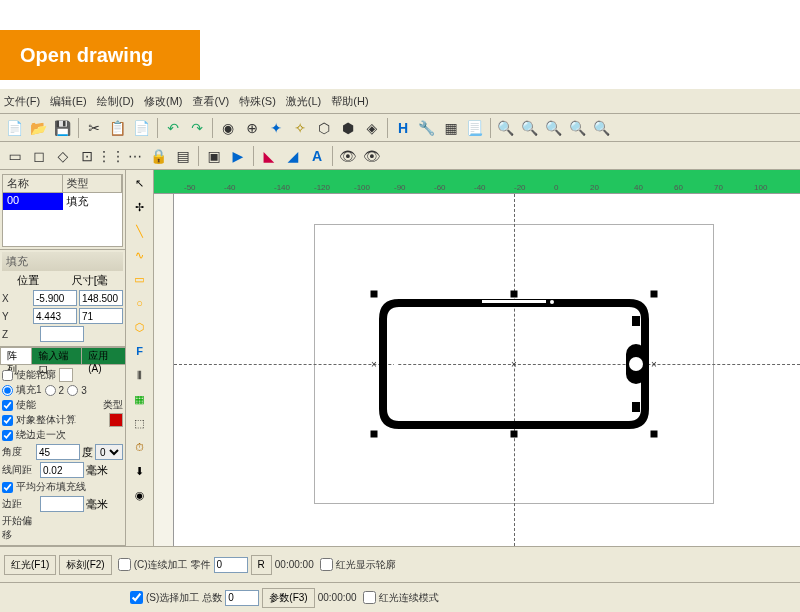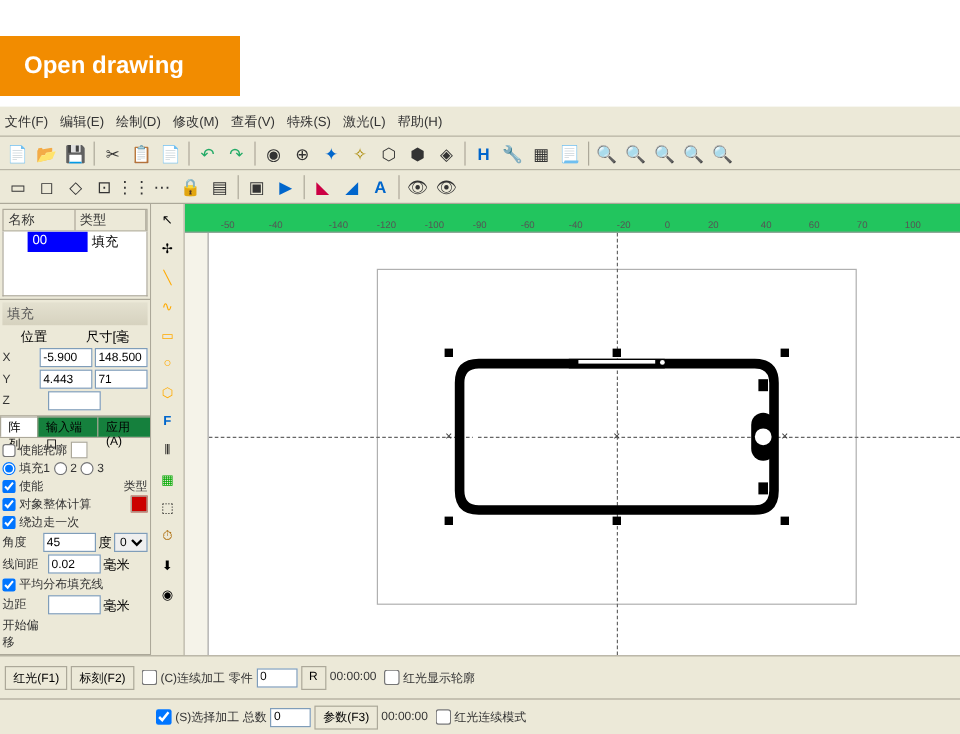--- a/index.html
+++ b/index.html
@@ -11,21 +11,21 @@
 .toolbar { background: #ece9d8; height: 28px; display: flex; align-items: center; gap: 2px; padding: 2px 4px; border-bottom: 1px solid #aca899; }
 .tbtn { width: 22px; height: 22px; border: 1px solid transparent; display: flex; align-items: center; justify-content: center; font-size: 14px; color: #333; cursor: pointer; }
 .sep { width: 1px; height: 20px; background: #aca899; margin: 0 2px; }
 .main { flex: 1; display: flex; overflow: hidden; }
 .left { width: 126px; background: #ece9d8; display: flex; flex-direction: column; border-right: 1px solid #aca899; overflow: hidden; }
 .panel { border-bottom: 1px solid #aca899; padding: 2px; }
 .panel-title { background: linear-gradient(#e4e1d0,#d6d2bf); padding: 2px 4px; font-size: 11px; color: #555; }
 .listhead { display: flex; background: #ece9d8; border: 1px solid #aca899; margin-top: 2px; }
 .listhead span { flex: 1; padding: 1px 4px; border-right: 1px solid #aca899; font-size: 11px; color: #333; }
 .listbody { height: 54px; background: #fff; border: 1px solid #aca899; border-top: none; overflow: hidden; }
-.listrow { display: flex; font-size: 11px; padding-left: 20px; }
+.listrow { display: flex; font-size: 11px; }
 .listrow span { flex: 1; padding: 1px 4px; }
 .listrow .c1 { background: #00f; color: #fff; }
 .field { display: flex; align-items: center; gap: 2px; margin: 2px 0; }
 .field label { width: 36px; font-size: 10px; color: #333; }
 .field input[type=text] { width: 44px; height: 16px; font-size: 10px; border: 1px solid #7f9db9; padding: 0 2px; }
 .tabs { display: flex; background: #ece9d8; border-bottom: 1px solid #aca899; height: 18px; }
 .tab { padding: 1px 6px; font-size: 10px; border: 1px solid #aca899; border-bottom: none; background: #fff; margin-right: -1px; cursor: pointer; }
 .tab.inactive { background: #15803d; }
 .chk { display: flex; align-items: center; gap: 3px; font-size: 10px; color: #333; margin: 1px 0; }
 .chk input { width: 11px; height: 11px; }

